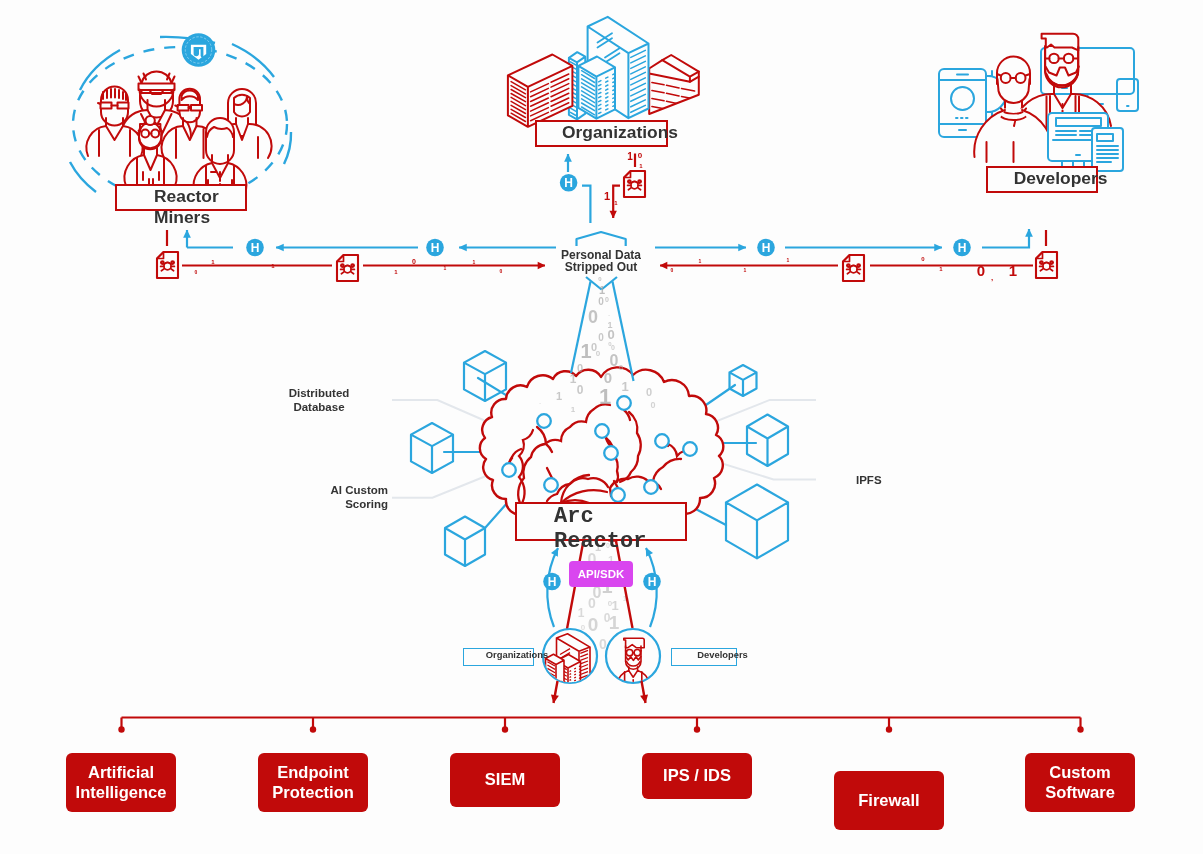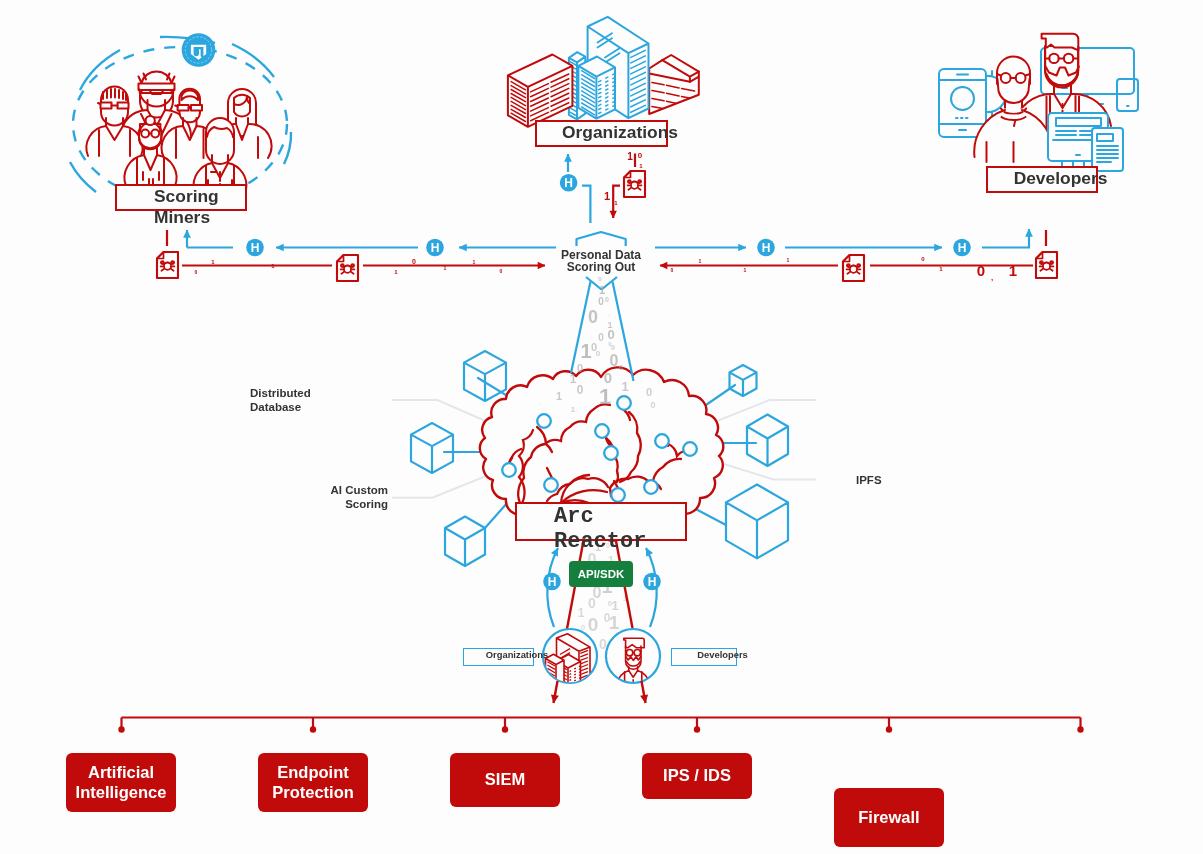--- a/index.html
+++ b/index.html
@@ -8,21 +8,21 @@
   #stage{position:absolute;left:0;top:0;width:1203px;height:854px;}
   svg#scene{position:absolute;left:0;top:0;display:block;}
   .lbl{position:absolute;box-sizing:border-box;display:flex;
        justify-content:center;background:#fdfdfd;color:#333;font-weight:bold;padding-left:37px;}
   .boxlbl{border:2px solid #c10a0a;}
   .smalllbl{border:1.6px solid #2ba6de;}
   .outbox{position:absolute;box-sizing:border-box;display:flex;align-items:center;
           justify-content:center;text-align:center;background:#c10a0a;color:#fff;
           border-radius:6px;font-weight:bold;font-size:16.5px;line-height:19.5px;}
   .apibadge{position:absolute;box-sizing:border-box;display:flex;align-items:center;
-            justify-content:center;background:#15803d;color:#fff;border-radius:4px;
+            justify-content:center;background:#d946ef;color:#fff;border-radius:4px;
             font-weight:bold;font-size:11.5px;}
   .anno{position:absolute;color:#333;font-weight:bold;font-size:11.5px;line-height:14px;}
   .caption{position:absolute;color:#333;font-weight:bold;font-size:12.5px;
            line-height:15px;text-align:center;}
 </style>
 </head>
 <body>
 
 <div id="stage">
   <svg id="scene" width="1203" height="854" viewBox="0 0 1203 854">
@@ -547,35 +547,35 @@
       <circle cx="313" cy="729.5" r="3.2"></circle>
       <circle cx="505" cy="729.5" r="3.2"></circle>
       <circle cx="697" cy="729.5" r="3.2"></circle>
       <circle cx="889" cy="729.5" r="3.2"></circle>
       <circle cx="1080.5" cy="729.5" r="3.2"></circle>
     </g>
 
   </svg>
 
   <div class="lbl boxlbl" style="left:115px;top:184px;width:132px;height:27px;font-size:17.4px;">
-    <span>Scoring Miners</span>
+    <span>Reactor Miners</span>
   </div>
   <div class="lbl boxlbl" style="left:535px;top:120px;width:133px;height:27px;font-size:17.4px;">
     <span>Organizations</span>
   </div>
   <div class="lbl boxlbl" style="left:986px;top:166px;width:112px;height:27px;font-size:17.4px;">
     <span>Developers</span>
   </div>
 
   <div class="caption" style="left:541px;top:249px;width:120px;font-size:12px;line-height:12.4px;">
     <span>Personal Data</span><br>
-    <span>Scoring Out</span>
-  </div>
-
-  <div class="anno" style="left:250px;top:386px;width:138px;text-align:left;">
+    <span>Stripped Out</span>
+  </div>
+
+  <div class="anno" style="left:250px;top:386px;width:138px;text-align:center;">
     <span>Distributed</span><br>
     <span>Database</span>
   </div>
   <div class="anno" style="left:250px;top:483px;width:138px;text-align:right;">
     <span>AI Custom</span><br>
     <span>Scoring</span>
   </div>
   <div class="anno" style="left:824px;top:473px;width:150px;text-align:left;margin-left:32px;">
     <span>IPFS</span>
   </div>
@@ -600,16 +600,19 @@
   </div>
   <div class="outbox" style="left:258px;top:753px;width:110px;height:59px;">
     <span><span>Endpoint</span><br><span>Protection</span></span>
   </div>
   <div class="outbox" style="left:450px;top:753px;width:110px;height:54px;">
     <span>SIEM</span>
   </div>
   <div class="outbox" style="left:642px;top:753px;width:110px;height:46px;">
     <span>IPS / IDS</span>
   </div>
-  <div class="outbox" style="left:834px;top:788px;width:110px;height:59px;">
+  <div class="outbox" style="left:834px;top:771px;width:110px;height:59px;">
     <span>Firewall</span>
   </div>
+  <div class="outbox" style="left:1025px;top:753px;width:110px;height:59px;">
+    <span><span>Custom</span><br><span>Software</span></span>
+  </div>
 </div>
 
 </body></html>

